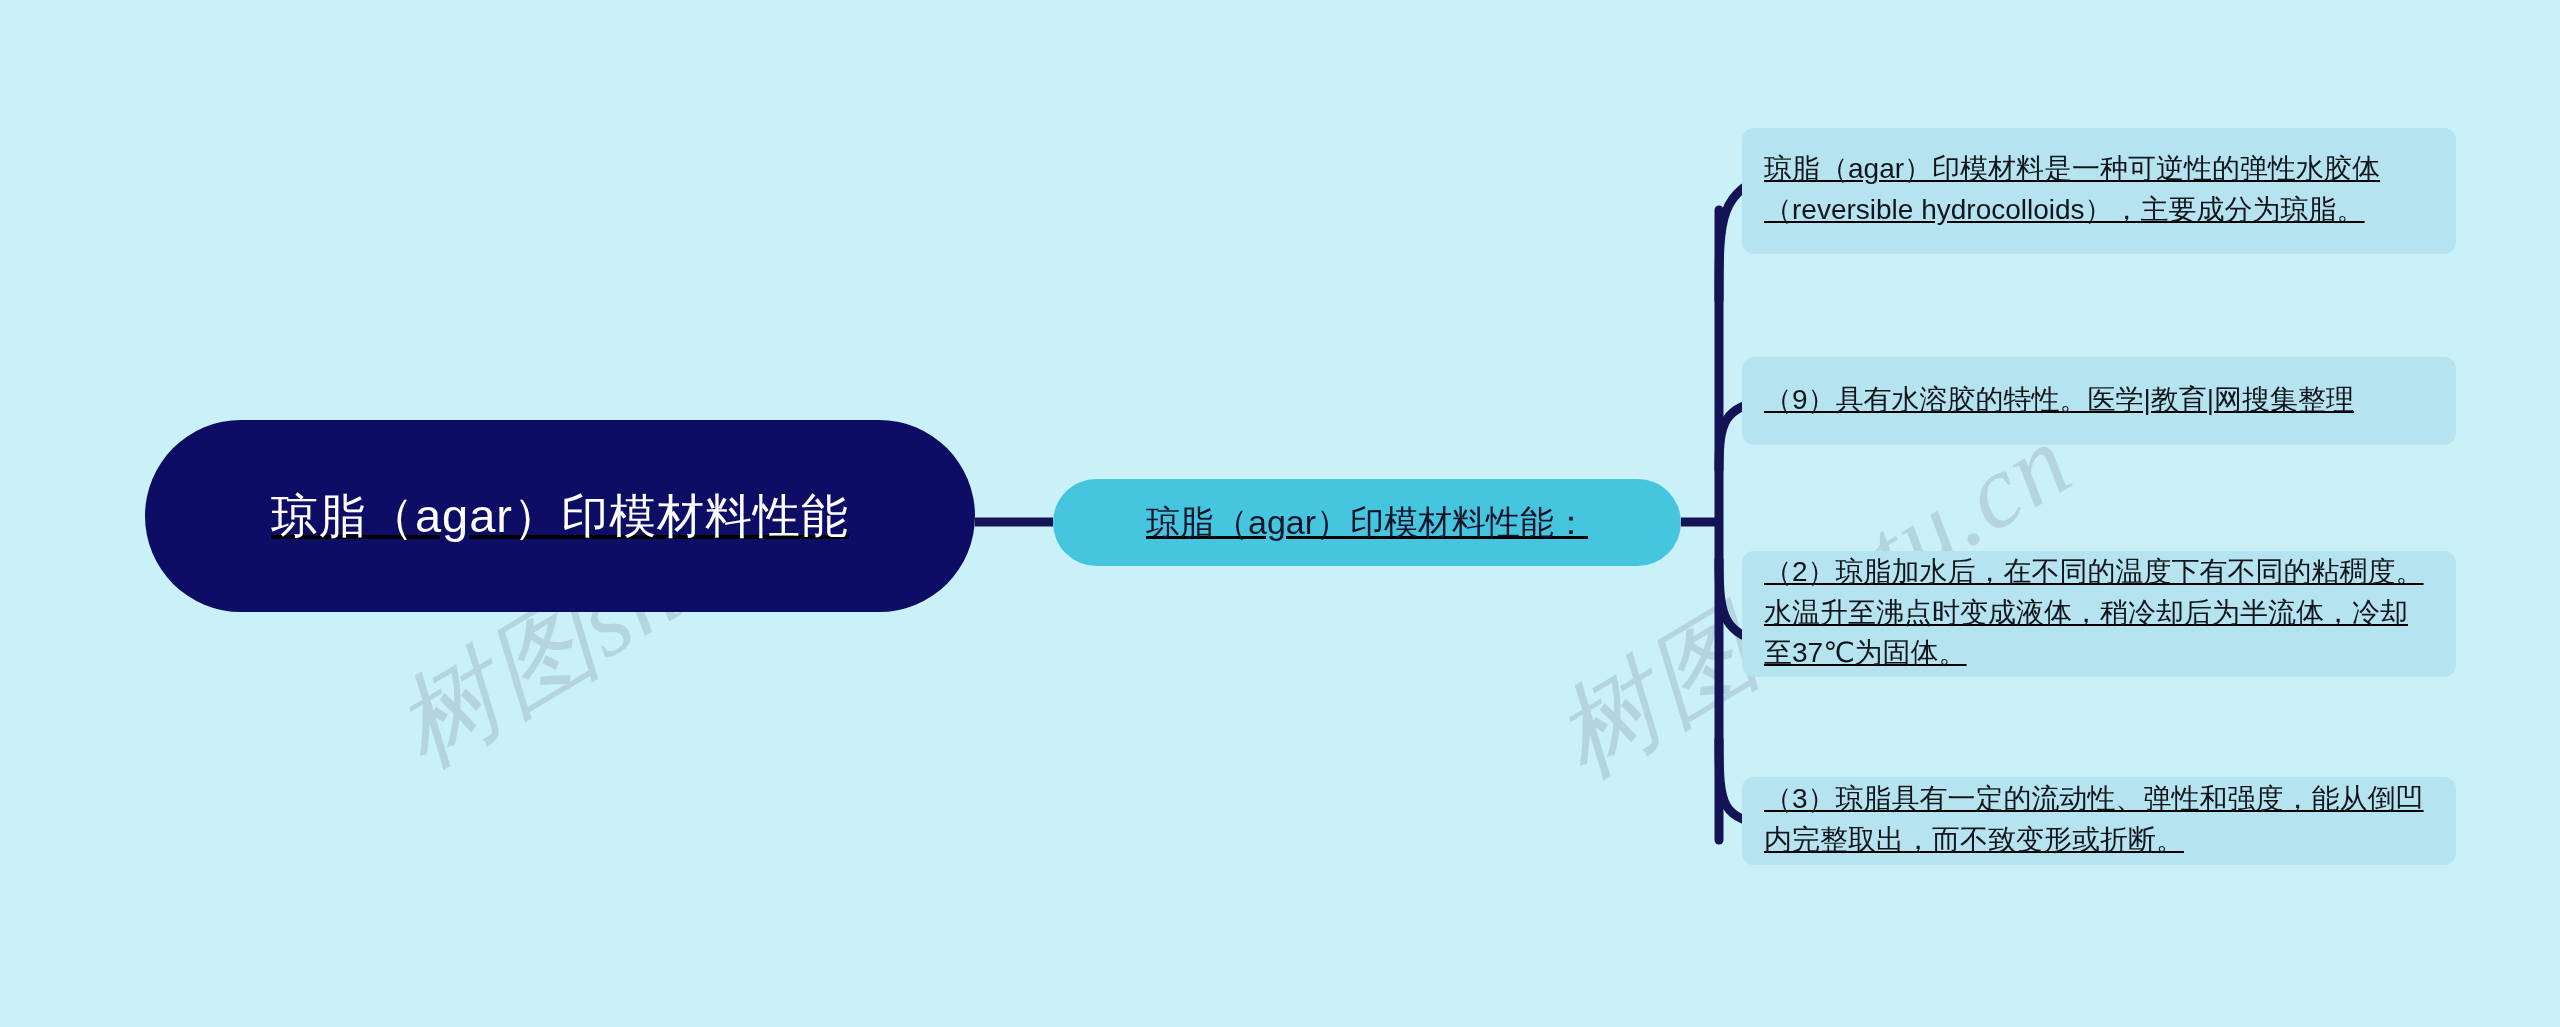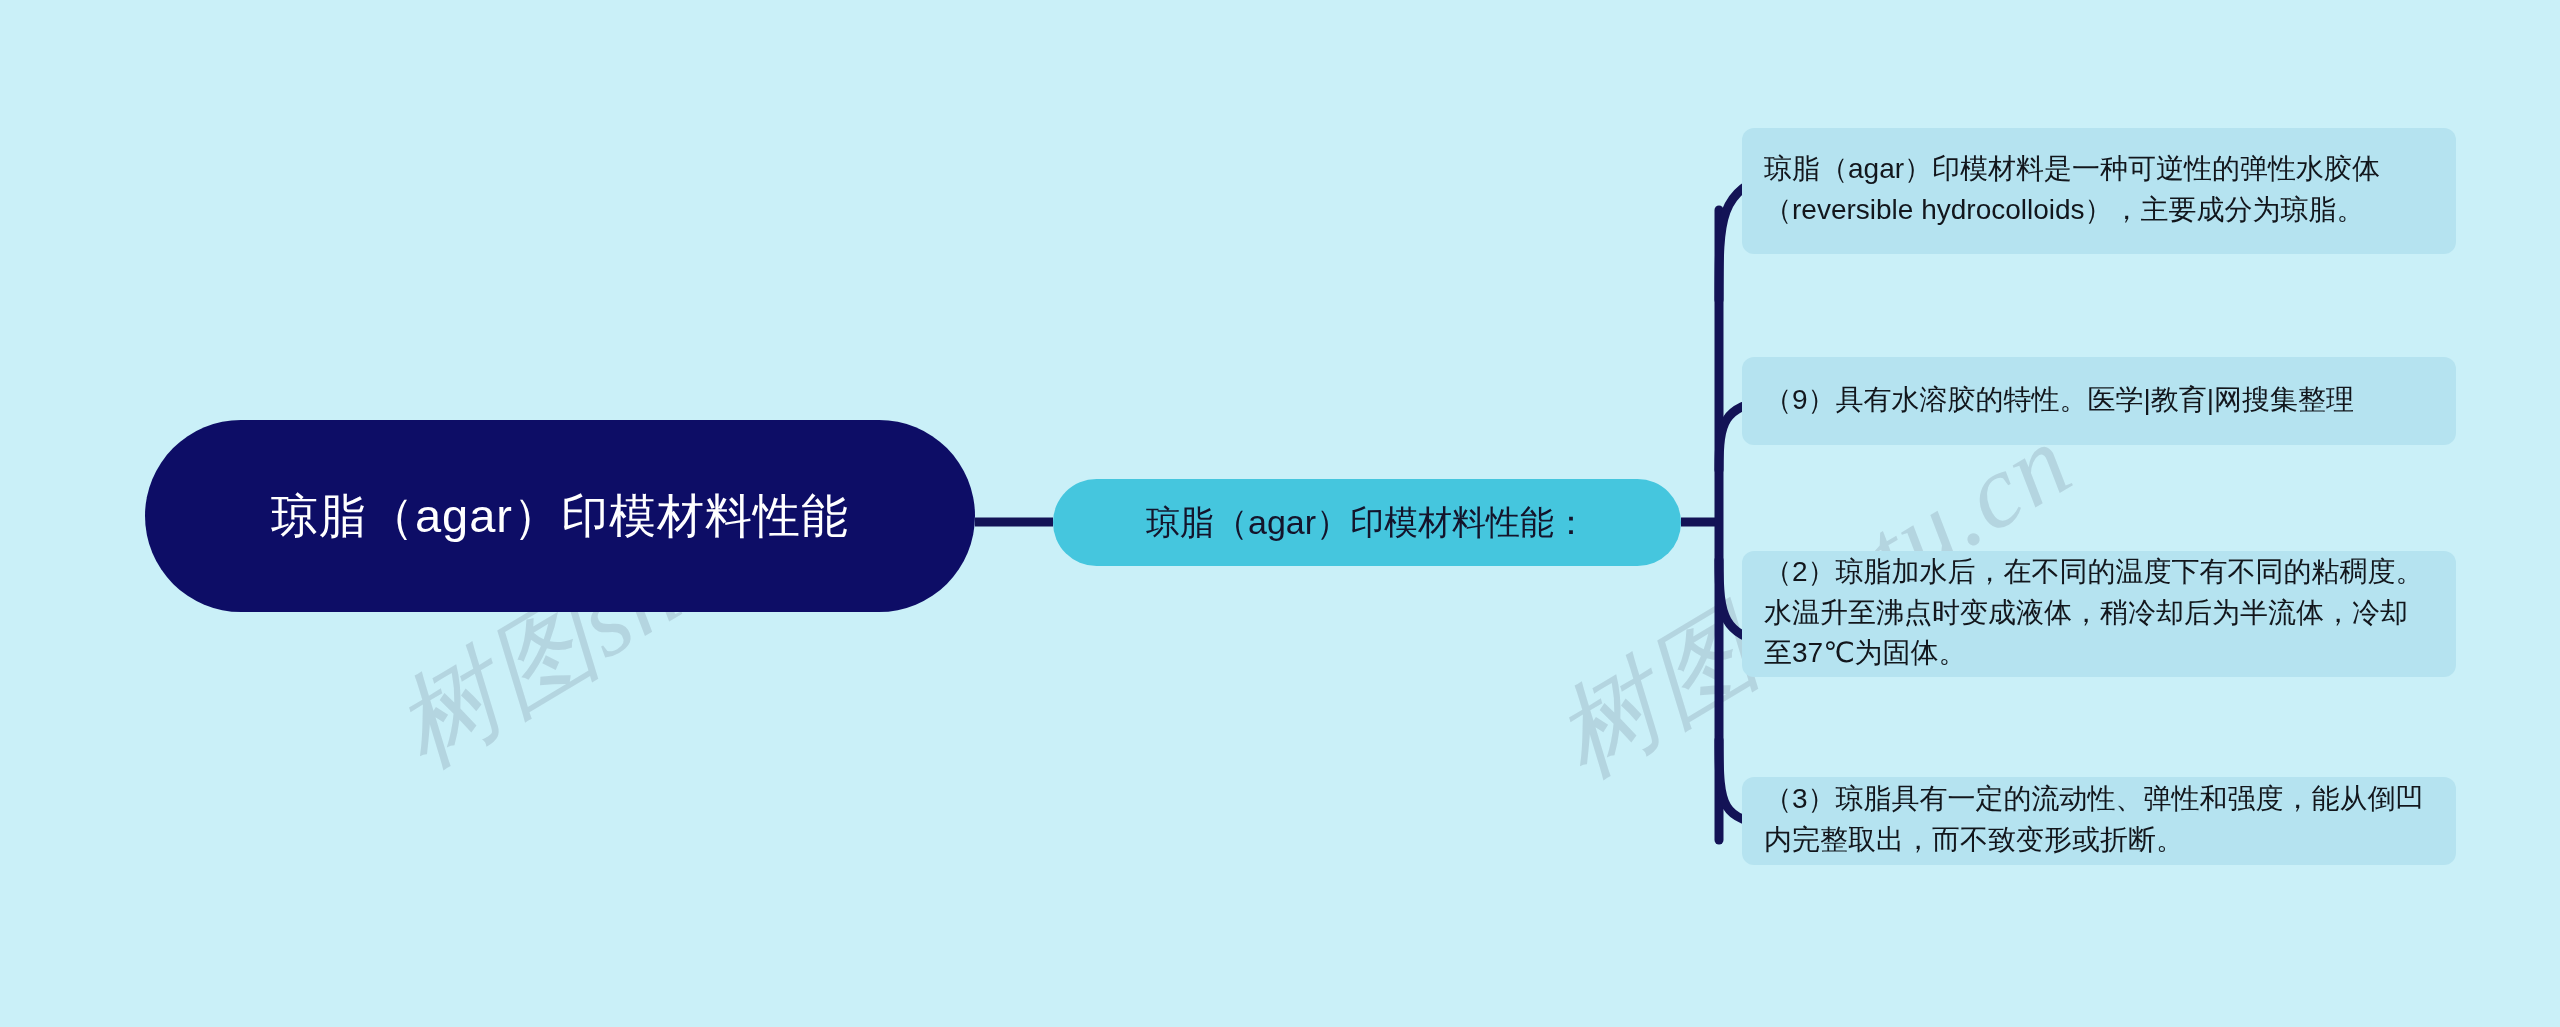--- a/index.html
+++ b/index.html
@@ -49,20 +49,21 @@
     height: 1027px;
     pointer-events: none;
   }
 
   
   .node {
     position: absolute;
     box-sizing: border-box;
     display: flex;
     align-items: center;
+    text-decoration: underline;
   }
 
   .root-node {
     left: 145px;
     top: 420px;
     width: 830px;
     height: 192px;
     background: #0d0d66;
     border-radius: 96px;
     justify-content: center;

